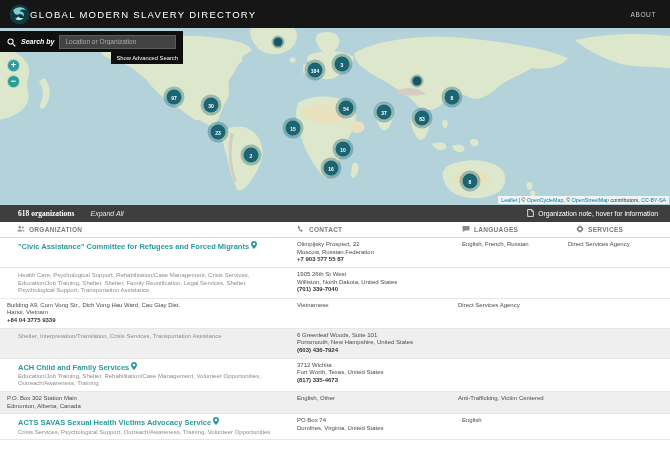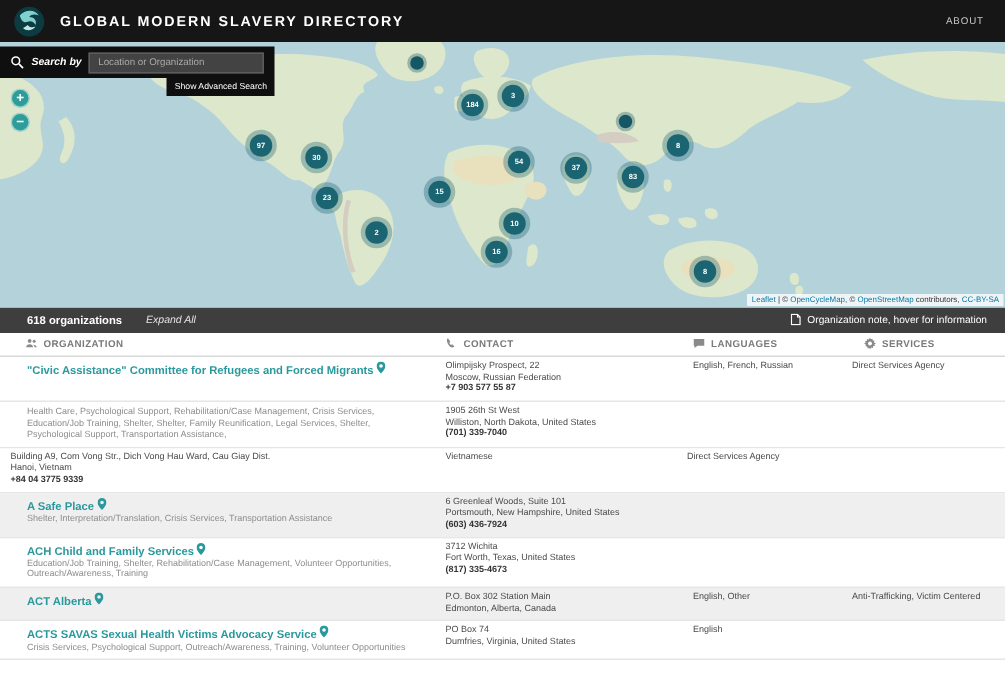--- a/index.html
+++ b/index.html
@@ -2,21 +2,21 @@
 <html><head>
 <meta charset="utf-8">
 <style>
   * { margin:0; padding:0; box-sizing:border-box; }
   html,body { width:670px; height:449px; overflow:hidden; }
   body { font-family:"Liberation Sans", sans-serif; background:#fff; position:relative; }
 
   
   .header { height:28px; background:#161616; display:flex; align-items:center; padding:0 14px 0 9px; }
   .logo { width:21px; height:21px; flex:0 0 auto; cursor:pointer; }
-  .title { color:#fff; font-size:9.5px; font-weight:bold; letter-spacing:1.3px; margin-left:10px; white-space:nowrap; }
+  .title { color:#fff; font-size:9.5px; font-weight:normal; letter-spacing:1.3px; white-space:nowrap; }
   .about { margin-left:auto; color:#c9c9c9; font-size:6.5px; letter-spacing:.6px; cursor:pointer; }
 
   
   .map { position:relative; height:177px; background:#b4d2da; overflow:hidden; }
   .terrain { position:absolute; left:0; top:0; }
   .marker-layer { position:absolute; inset:0; }
   .cluster { position:absolute; width:15px; height:15px; border-radius:50%;
              background:#1b6573; box-shadow:0 0 0 3px rgba(27,101,115,.35);
              color:#fff; font-size:5px; font-weight:bold;
              display:flex; align-items:center; justify-content:center;
@@ -36,21 +36,21 @@
   .zoom-btn { width:13px; height:13px; border-radius:50%; background:#2e9c98; color:#fff; font-size:9px;
               line-height:11px; text-align:center; cursor:pointer; border:1px solid rgba(255,255,255,.55);
               font-weight:bold; }
 
   .attribution { position:absolute; right:1px; bottom:1px; background:rgba(255,255,255,.78);
                  font-size:5.3px; color:#333; padding:1px 3px; z-index:25; white-space:nowrap; }
   .attribution .link { color:#0078a8; cursor:pointer; }
 
   
   .orgbar { height:17px; background:#3e3e3e; display:flex; align-items:center; padding:0 12px 0 18px; color:#fff; }
-  .orgbar .count { font-size:7.5px; font-weight:bold; }
+  .orgbar .count { font-size:7.5px; font-weight:bold;font-family:Liberation Serif, serif; }
   .orgbar .expand { font-size:7px; font-style:italic; margin-left:16px; color:#e3e3e3; cursor:pointer; }
   .orgbar .note { margin-left:auto; display:flex; align-items:center; gap:4px; font-size:6.8px; cursor:pointer; }
 
   
   .thead { display:grid; grid-template-columns:290px 165px 110px 105px; height:16px; align-items:center;
            border-bottom:1px solid #d8d8d8; background:#fff; }
   .th { display:flex; align-items:center; gap:4px; color:#7a7a7a; font-size:6.5px; font-weight:bold; letter-spacing:.3px; }
   .th.c-org { padding-left:17px; }
   .th.c-contact, .th.c-lang { padding-left:7px; }
   .th.c-svc { padding-left:11px; }
@@ -257,23 +257,20 @@
           <div>Hanoi, Vietnam</div>
         </div>
       <div class="phone">+84 04 3775 9339</div>
     </div>
     <div class="lang-cell">Vietnamese</div>
     <div class="svc-cell">Direct Services Agency</div>
   </div>
 
   <div class="row shaded">
     <div class="org-cell">
-      <div class="org-name"><span>A Safe Place</span><span class="pin"><svg width="6" height="8" viewBox="0 0 12 16">
-              <path d="M6 0C2.7 0 0 2.6 0 5.9 0 10.3 6 16 6 16s6-5.7 6-10.1C12 2.6 9.3 0 6 0zm0 8.3a2.4 2.4 0 1 1 0-4.8 2.4 2.4 0 0 1 0 4.8z" fill="#2a999e"></path>
-            </svg></span></div>
       <div class="org-sub">Shelter, Interpretation/Translation, Crisis Services, Transportation Assistance</div>
     </div>
     <div class="contact-cell">
       <div>
           <div>6 Greenleaf Woods, Suite 101</div>
           <div>Portsmouth, New Hampshire, United States</div>
         </div>
       <div class="phone">(603) 436-7924</div>
     </div>
     <div class="lang-cell"></div>
@@ -292,26 +289,20 @@
           <div>3712 Wichita</div>
           <div>Fort Worth, Texas, United States</div>
         </div>
       <div class="phone">(817) 335-4673</div>
     </div>
     <div class="lang-cell"></div>
     <div class="svc-cell"></div>
   </div>
 
   <div class="row shaded">
-    <div class="org-cell">
-      <div class="org-name"><span>ACT Alberta</span><span class="pin"><svg width="6" height="8" viewBox="0 0 12 16">
-              <path d="M6 0C2.7 0 0 2.6 0 5.9 0 10.3 6 16 6 16s6-5.7 6-10.1C12 2.6 9.3 0 6 0zm0 8.3a2.4 2.4 0 1 1 0-4.8 2.4 2.4 0 0 1 0 4.8z" fill="#2a999e"></path>
-            </svg></span></div>
-
-    </div>
     <div class="contact-cell">
       <div>
           <div>P.O. Box 302 Station Main</div>
           <div>Edmonton, Alberta, Canada</div>
         </div>
 
     </div>
     <div class="lang-cell">English, Other</div>
     <div class="svc-cell">Anti-Trafficking, Victim Centered</div>
   </div>

